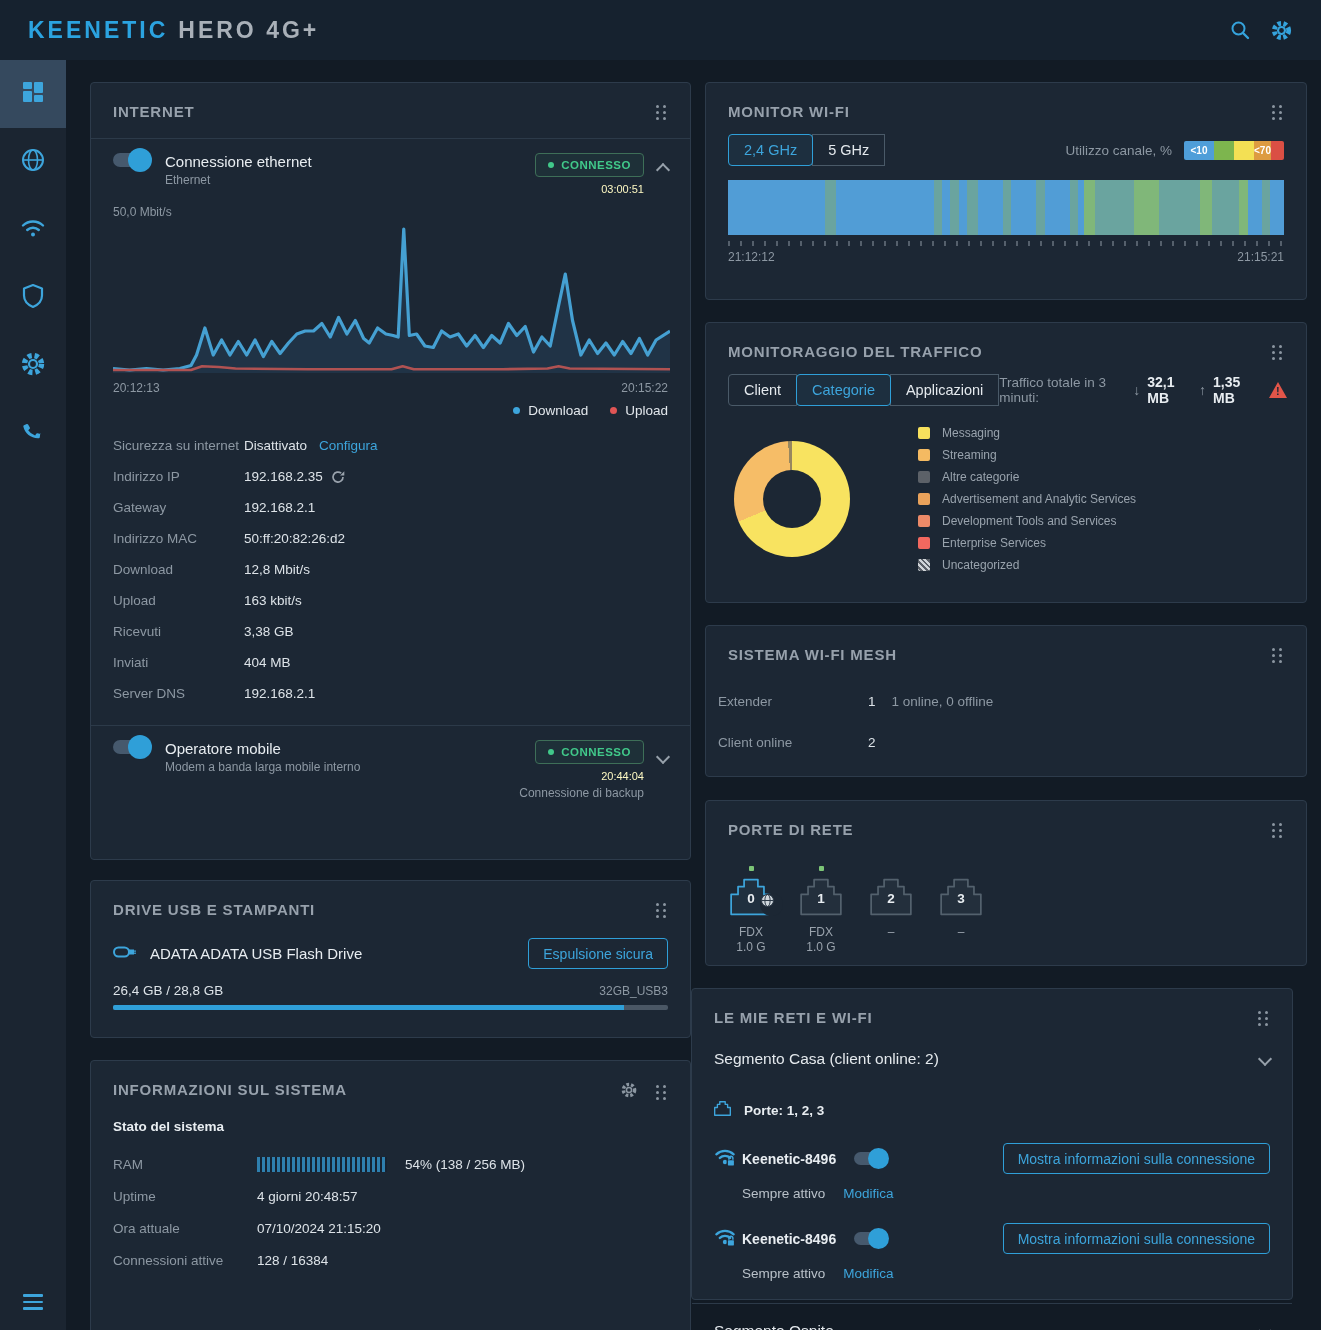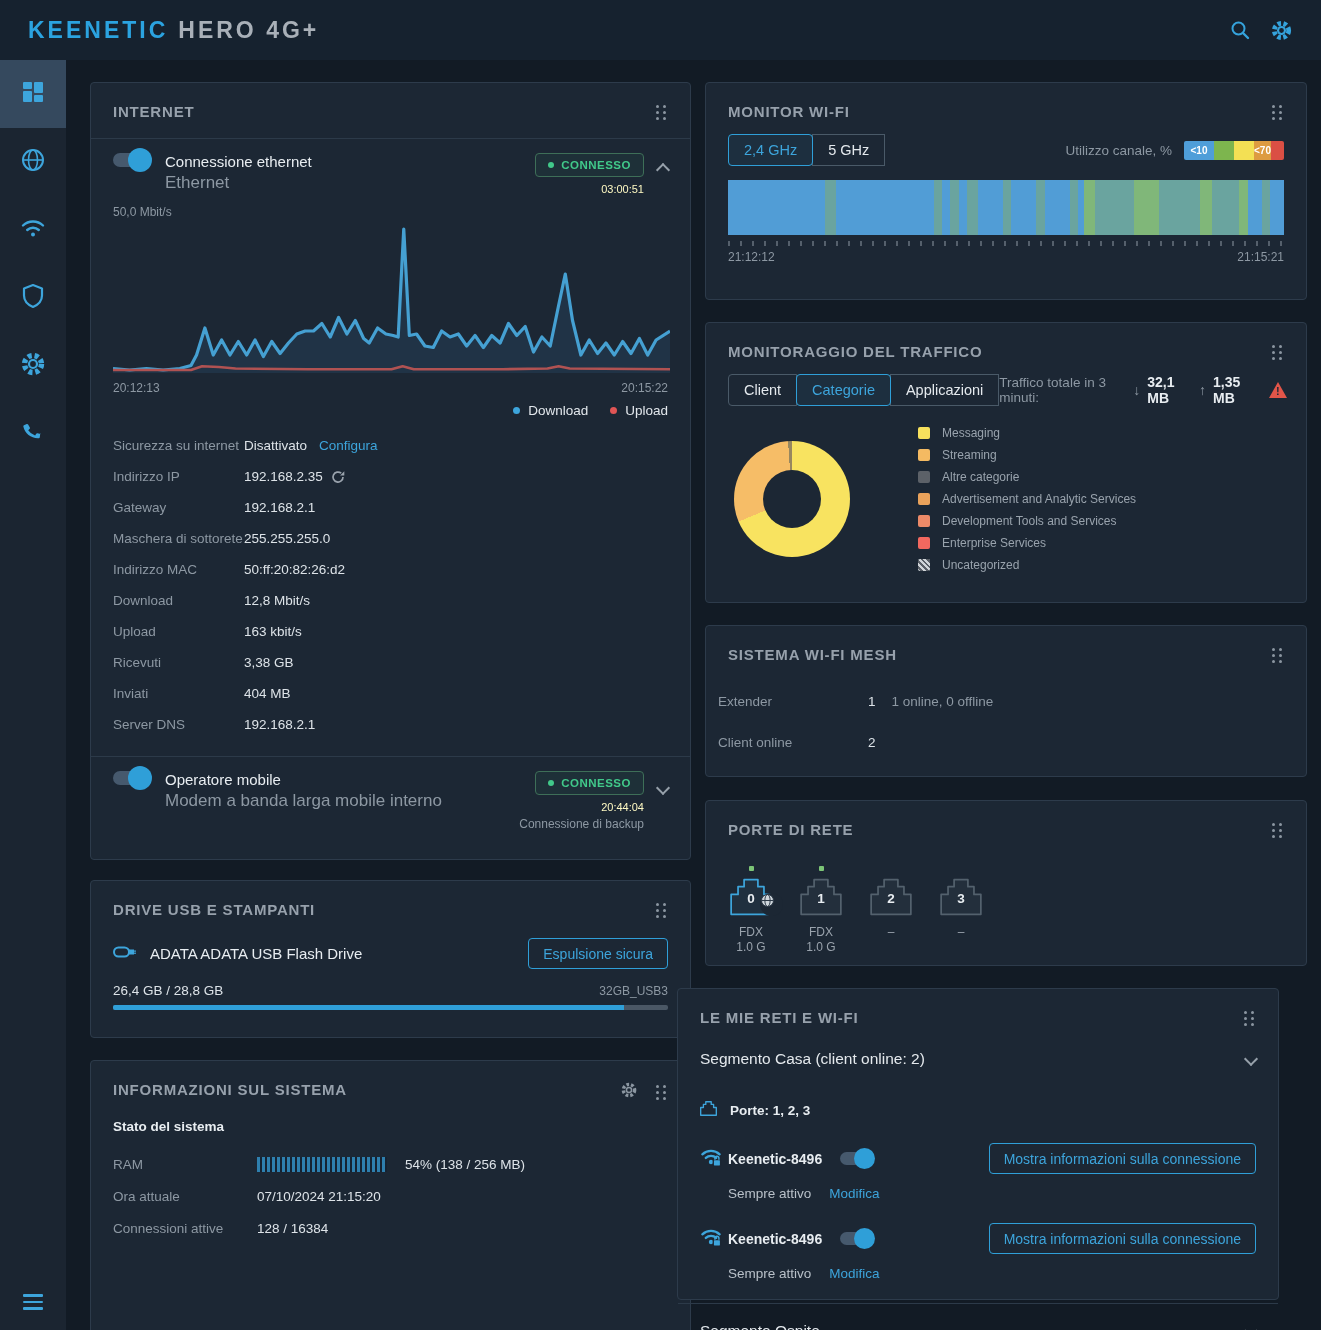--- a/index.html
+++ b/index.html
@@ -65,21 +65,21 @@
   .btn-outline {
     display:inline-flex; align-items:center; justify-content:center; height:31px; padding:0 14px;
     border:1px solid #2f9fd8; border-radius:4px; color:#3da5dc; font-size:14px;
     background:transparent; cursor:pointer; white-space:nowrap;
   }
   
   #internet-card { left:90px; top:82px; width:601px; height:778px; }
   .conn-row { display:flex; align-items:flex-start; padding:14px 22px 0 22px; }
   .conn-main { margin-left:16px; }
   .conn-name { font-size:15px; color:#e8edf1; }
-  .conn-sub { font-size:17px; color:#8d98a3; margin-top:3px; }
+  .conn-sub { font-size:12px; color:#8d98a3; margin-top:3px; }
   .conn-right { margin-left:auto; text-align:right; }
   .conn-time { font-size:11px; color:#fef9c3; margin-top:6px; }
   .conn-note { font-size:12px; color:#8d98a3; margin-top:4px; }
   .conn-chev { margin-left:14px; margin-top:12px; }
   .max-label { font-size:12px; color:#8d98a3; padding:10px 22px 0 22px; }
   .chart-wrap { padding:4px 22px 0 22px; }
   .axis-row { display:flex; justify-content:space-between; font-size:12px; color:#8d98a3; padding:4px 22px 0 22px; }
   .legend-row { display:flex; justify-content:flex-end; gap:22px; padding:8px 22px 0 22px; font-size:13.5px; color:#e2e7ec; }
   .legend-item { display:flex; align-items:center; gap:8px; }
   .legend-dot { width:7px; height:7px; border-radius:50%; }
@@ -154,21 +154,21 @@
   .port-box { position:relative; width:46px; height:38px; }
   .port-box svg { position:absolute; left:0; top:0; }
   .port-num { position:absolute; left:0; top:13px; width:100%; text-align:center;
     font-size:13.5px; font-weight:bold; color:#e8edf1; }
   .port-dot { width:5px; height:5px; border-radius:1px; background:#7cc576; margin:0 auto 7px auto; }
   .port-dot.off { visibility:hidden; }
   .globe-badge { position:absolute; right:-9px; top:15px; width:23px; height:23px; border-radius:50%;
     background:#1c2734; display:flex; align-items:center; justify-content:center; }
   .port-label { margin-top:9px; font-size:12px; color:#9aa3ad; line-height:15px; }
   
-  #networks-card { left:677px; top:988px; width:602px; height:312px; }
+  #networks-card { left:691px; top:988px; width:602px; height:312px; }
   .seg-head { display:flex; align-items:center; padding:22px 22px 0 22px; }
   .seg-name { font-size:15.5px; color:#e4e9ed; }
   .seg-head .chev { margin-left:auto; }
   .seg-ports { display:flex; align-items:center; gap:13px; padding:32px 22px 0 22px; }
   .seg-ports-label { font-size:13.5px; font-weight:bold; color:#e8edf1; }
   .wifi-row { display:flex; align-items:center; padding:22px 22px 0 22px; }
   .wifi-ic { flex:none; width:22px; }
   .wifi-ssid { font-size:14px; font-weight:bold; color:#e8edf1; margin:0 18px 0 6px; }
   .wifi-row .btn-outline { margin-left:auto; }
   .wifi-sub { display:flex; gap:18px; padding:12px 22px 0 50px; font-size:13.5px; }
@@ -324,24 +324,20 @@
         <span class="refresh-ic"><svg width="14" height="14" viewBox="0 0 14 14">
             <path d="M12 7 A5 5 0 1 1 10.2 3.2" fill="none" stroke="#9aa3ad" stroke-width="1.7"></path>
             <polygon points="13.3,1.2 13.3,5.4 9.1,5.4" fill="#9aa3ad"></polygon>
           </svg></span>
       </div>
       <div class="kv">
         <span class="k">Gateway</span>
         <span class="v">192.168.2.1</span>
       </div>
       <div class="kv">
-        <span class="k">Maschera di sottorete</span>
-        <span class="v">255.255.255.0</span>
-      </div>
-      <div class="kv">
         <span class="k">Indirizzo MAC</span>
         <span class="v">50:ff:20:82:26:d2</span>
       </div>
       <div class="kv">
         <span class="k">Download</span>
         <span class="v">12,8 Mbit/s</span>
       </div>
       <div class="kv">
         <span class="k">Upload</span>
         <span class="v">163 kbit/s</span>
@@ -433,20 +429,24 @@
           <i></i>
         </span>
     </div>
   </div>
   <div class="sys-section">Stato del sistema</div>
   <div class="sys-rows">
     <div class="kv">
       <span class="k">RAM</span>
       <span class="bar-cell ram-bar"></span>
       <span class="v">54% (138 / 256 MB)</span>
+    </div>
+    <div class="kv">
+      <span class="k">Uptime</span>
+        <span class="v">4 giorni 20:48:57</span>
     </div>
     <div class="kv">
       <span class="k">Ora attuale</span>
         <span class="v">07/10/2024 21:15:20</span>
     </div>
     <div class="kv">
       <span class="k">Connessioni attive</span>
         <span class="v">128 / 16384</span>
     </div>
   </div>

